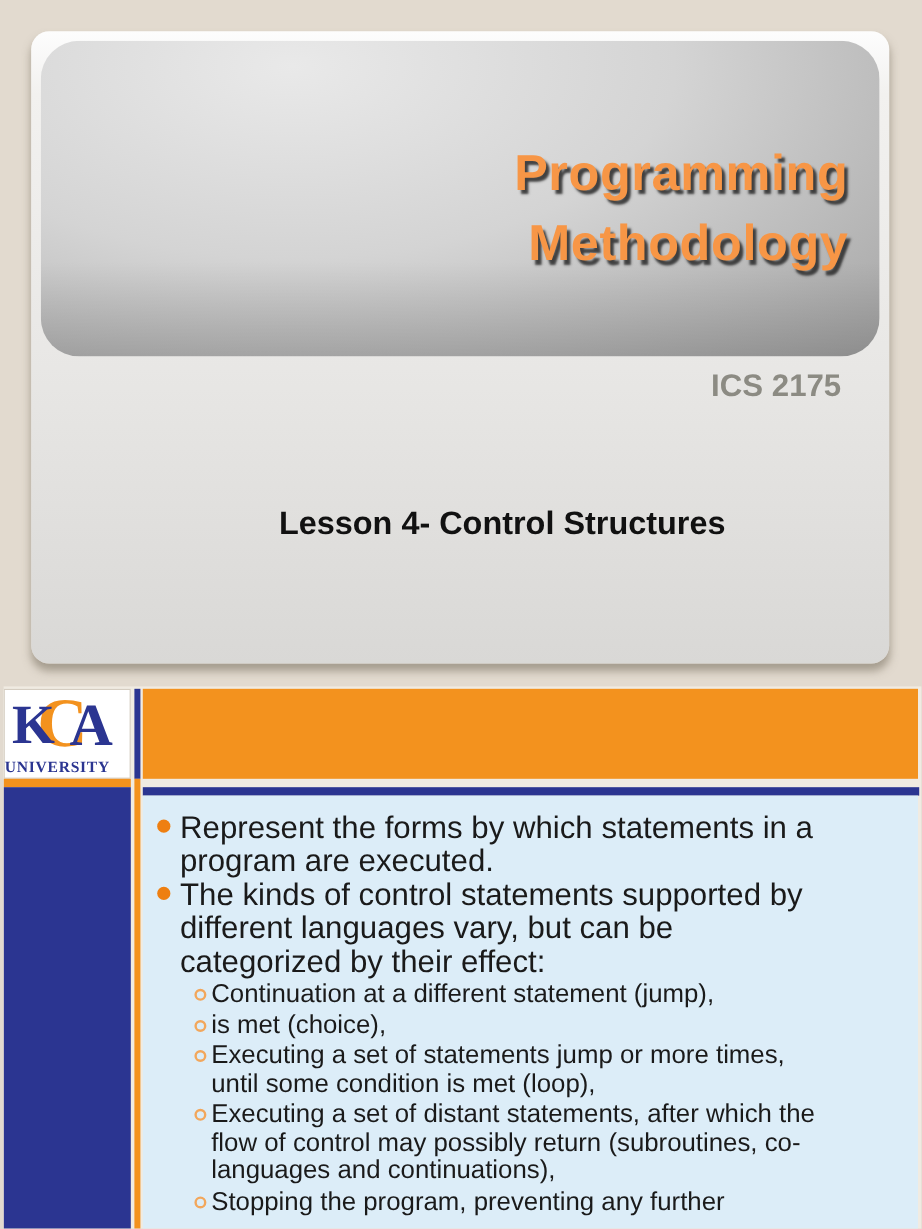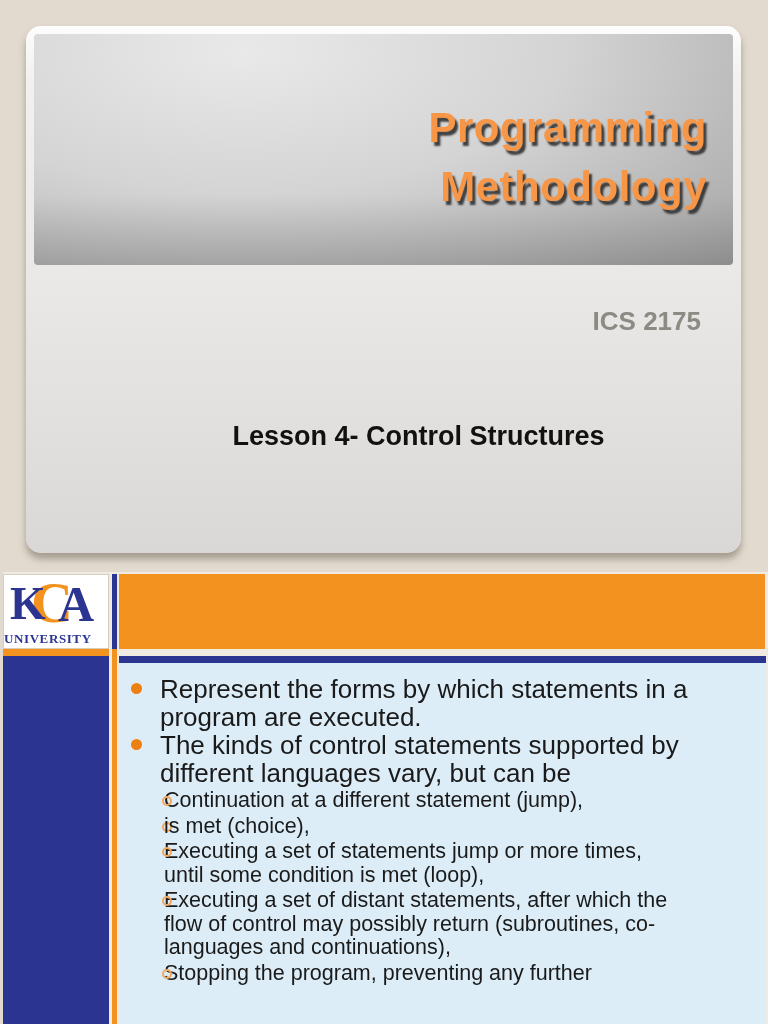--- a/index.html
+++ b/index.html
@@ -9,22 +9,22 @@
     font-family:"Liberation Sans",sans-serif;
   }
   
   .slide1{
     position:absolute;left:26px;top:26px;width:715px;height:527px;
     border-radius:15px;
     background:linear-gradient(180deg,#fdfdfd 0%,#f2f1ef 10%,#e9e8e6 50%,#d9d8d6 100%);
     box-shadow:0 6px 7px rgba(115,105,90,0.55);
   }
   .title-banner{
-    position:absolute;left:8px;top:8px;width:699px;height:231px;
-    border-radius:4px;
+    position:absolute;left:8px;top:8px;width:699px;height:263px;
+    border-radius:32px;
     background:
       linear-gradient(180deg,rgba(0,0,0,0) 70%,rgba(0,0,0,0.14) 100%),
       radial-gradient(ellipse 120% 160% at 30% 8%,#e9e9e9 0%,#d4d4d4 38%,#ababab 75%,#8f8f8f 100%);
     display:flex;flex-direction:column;justify-content:center;
     padding-top:14px;box-sizing:border-box;
   }
   .main-title{
     text-align:right;padding-right:26px;
     font-size:42px;font-weight:bold;line-height:59px;
     color:var(--title-orange,#F79646);
@@ -66,27 +66,27 @@
   .orange-vline{position:absolute;left:109px;top:77px;width:5px;bottom:0;background:var(--orange,#F3921E);}
   .header-bar{position:absolute;left:116px;top:2px;width:646px;height:75px;background:var(--orange,#F3921E);}
   .header-underline-bar{position:absolute;left:116px;top:84px;width:647px;height:7px;background:var(--navy,#2B3591);}
   .slide-content{
     position:absolute;left:116px;top:91px;width:646px;bottom:0;
     background:var(--content-bg,#DCEDF8);overflow:hidden;
     padding-top:12px;box-sizing:border-box;
     color:#1a1a1a;
   }
   .bullet .line{position:relative;white-space:nowrap;}
-  .level1 .line{padding-left:41px;font-size:26px;line-height:28px;}
+  .level1 .line{padding-left:31px;font-size:26px;line-height:28px;}
   .level1 .marker{
     position:absolute;left:12px;top:8px;width:11px;height:11px;border-radius:50%;
     background:var(--bullet-orange,#EE7F11);
   }
   .level2{margin-top:2px;}
-  .level2 .line{padding-left:45px;font-size:21.5px;line-height:23.5px;}
+  .level2 .line{padding-left:57px;font-size:21.5px;line-height:23.5px;}
   .level2 .marker{
     position:absolute;left:43px;top:7px;width:6px;height:6px;border-radius:50%;
     border:2px solid #F2A75C;background:transparent;
   }
 </style>
 </head>
 <body>
 
 <div class="slide1">
   <div class="title-banner">
@@ -114,20 +114,21 @@
   <div class="header-underline-bar"></div>
   <div class="slide-content">
     <div>
         <div class="bullet level1">
           <div class="line"><span class="marker"></span><span>Represent the forms by which statements in a</span></div>
           <div class="line"><span>program are executed.</span></div>
         </div>
         <div class="bullet level1">
           <div class="line"><span class="marker"></span><span>The kinds of control statements supported by</span></div>
           <div class="line"><span>different languages vary, but can be</span></div>
+          <div class="line"><span>categorized by their effect:</span></div>
         </div>
         <div class="bullet level2">
           <div class="line"><span class="marker"></span><span>Continuation at a different statement (jump),</span></div>
         </div>
         <div class="bullet level2">
           <div class="line"><span class="marker"></span></div>
           <div class="line"><span>is met (choice),</span></div>
         </div>
         <div class="bullet level2">
           <div class="line"><span class="marker"></span><span>Executing a set of statements jump or more times,</span></div>

